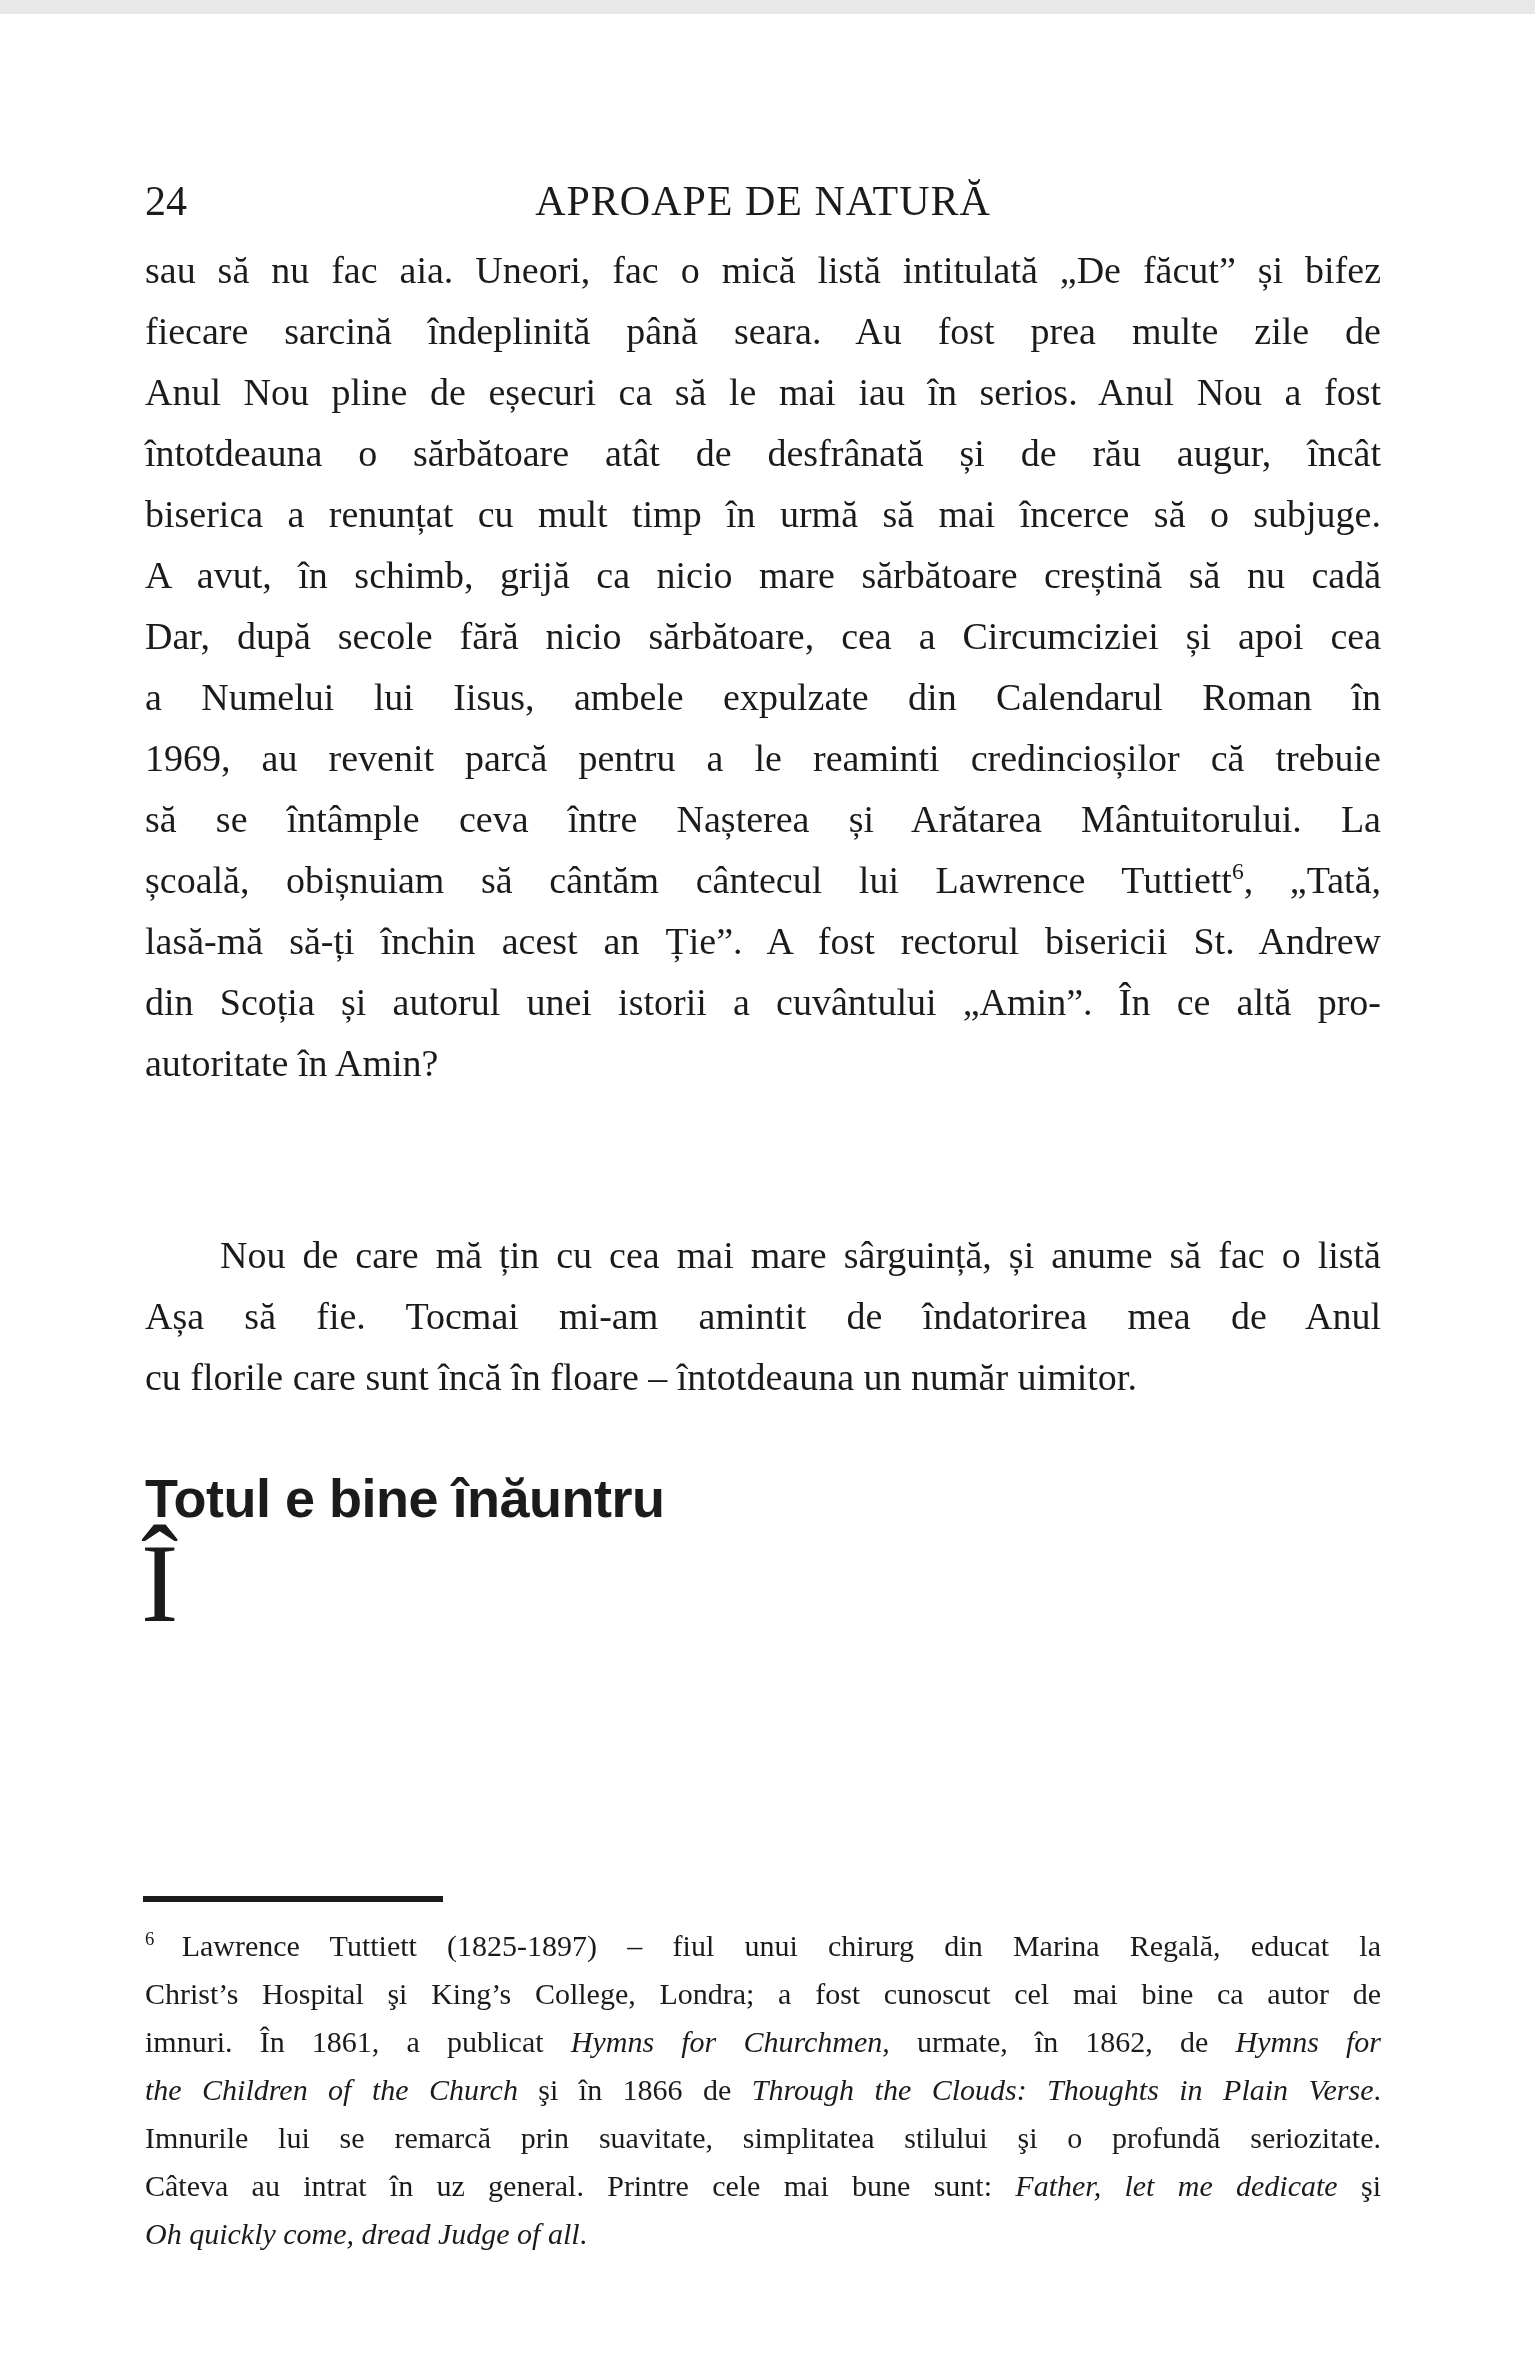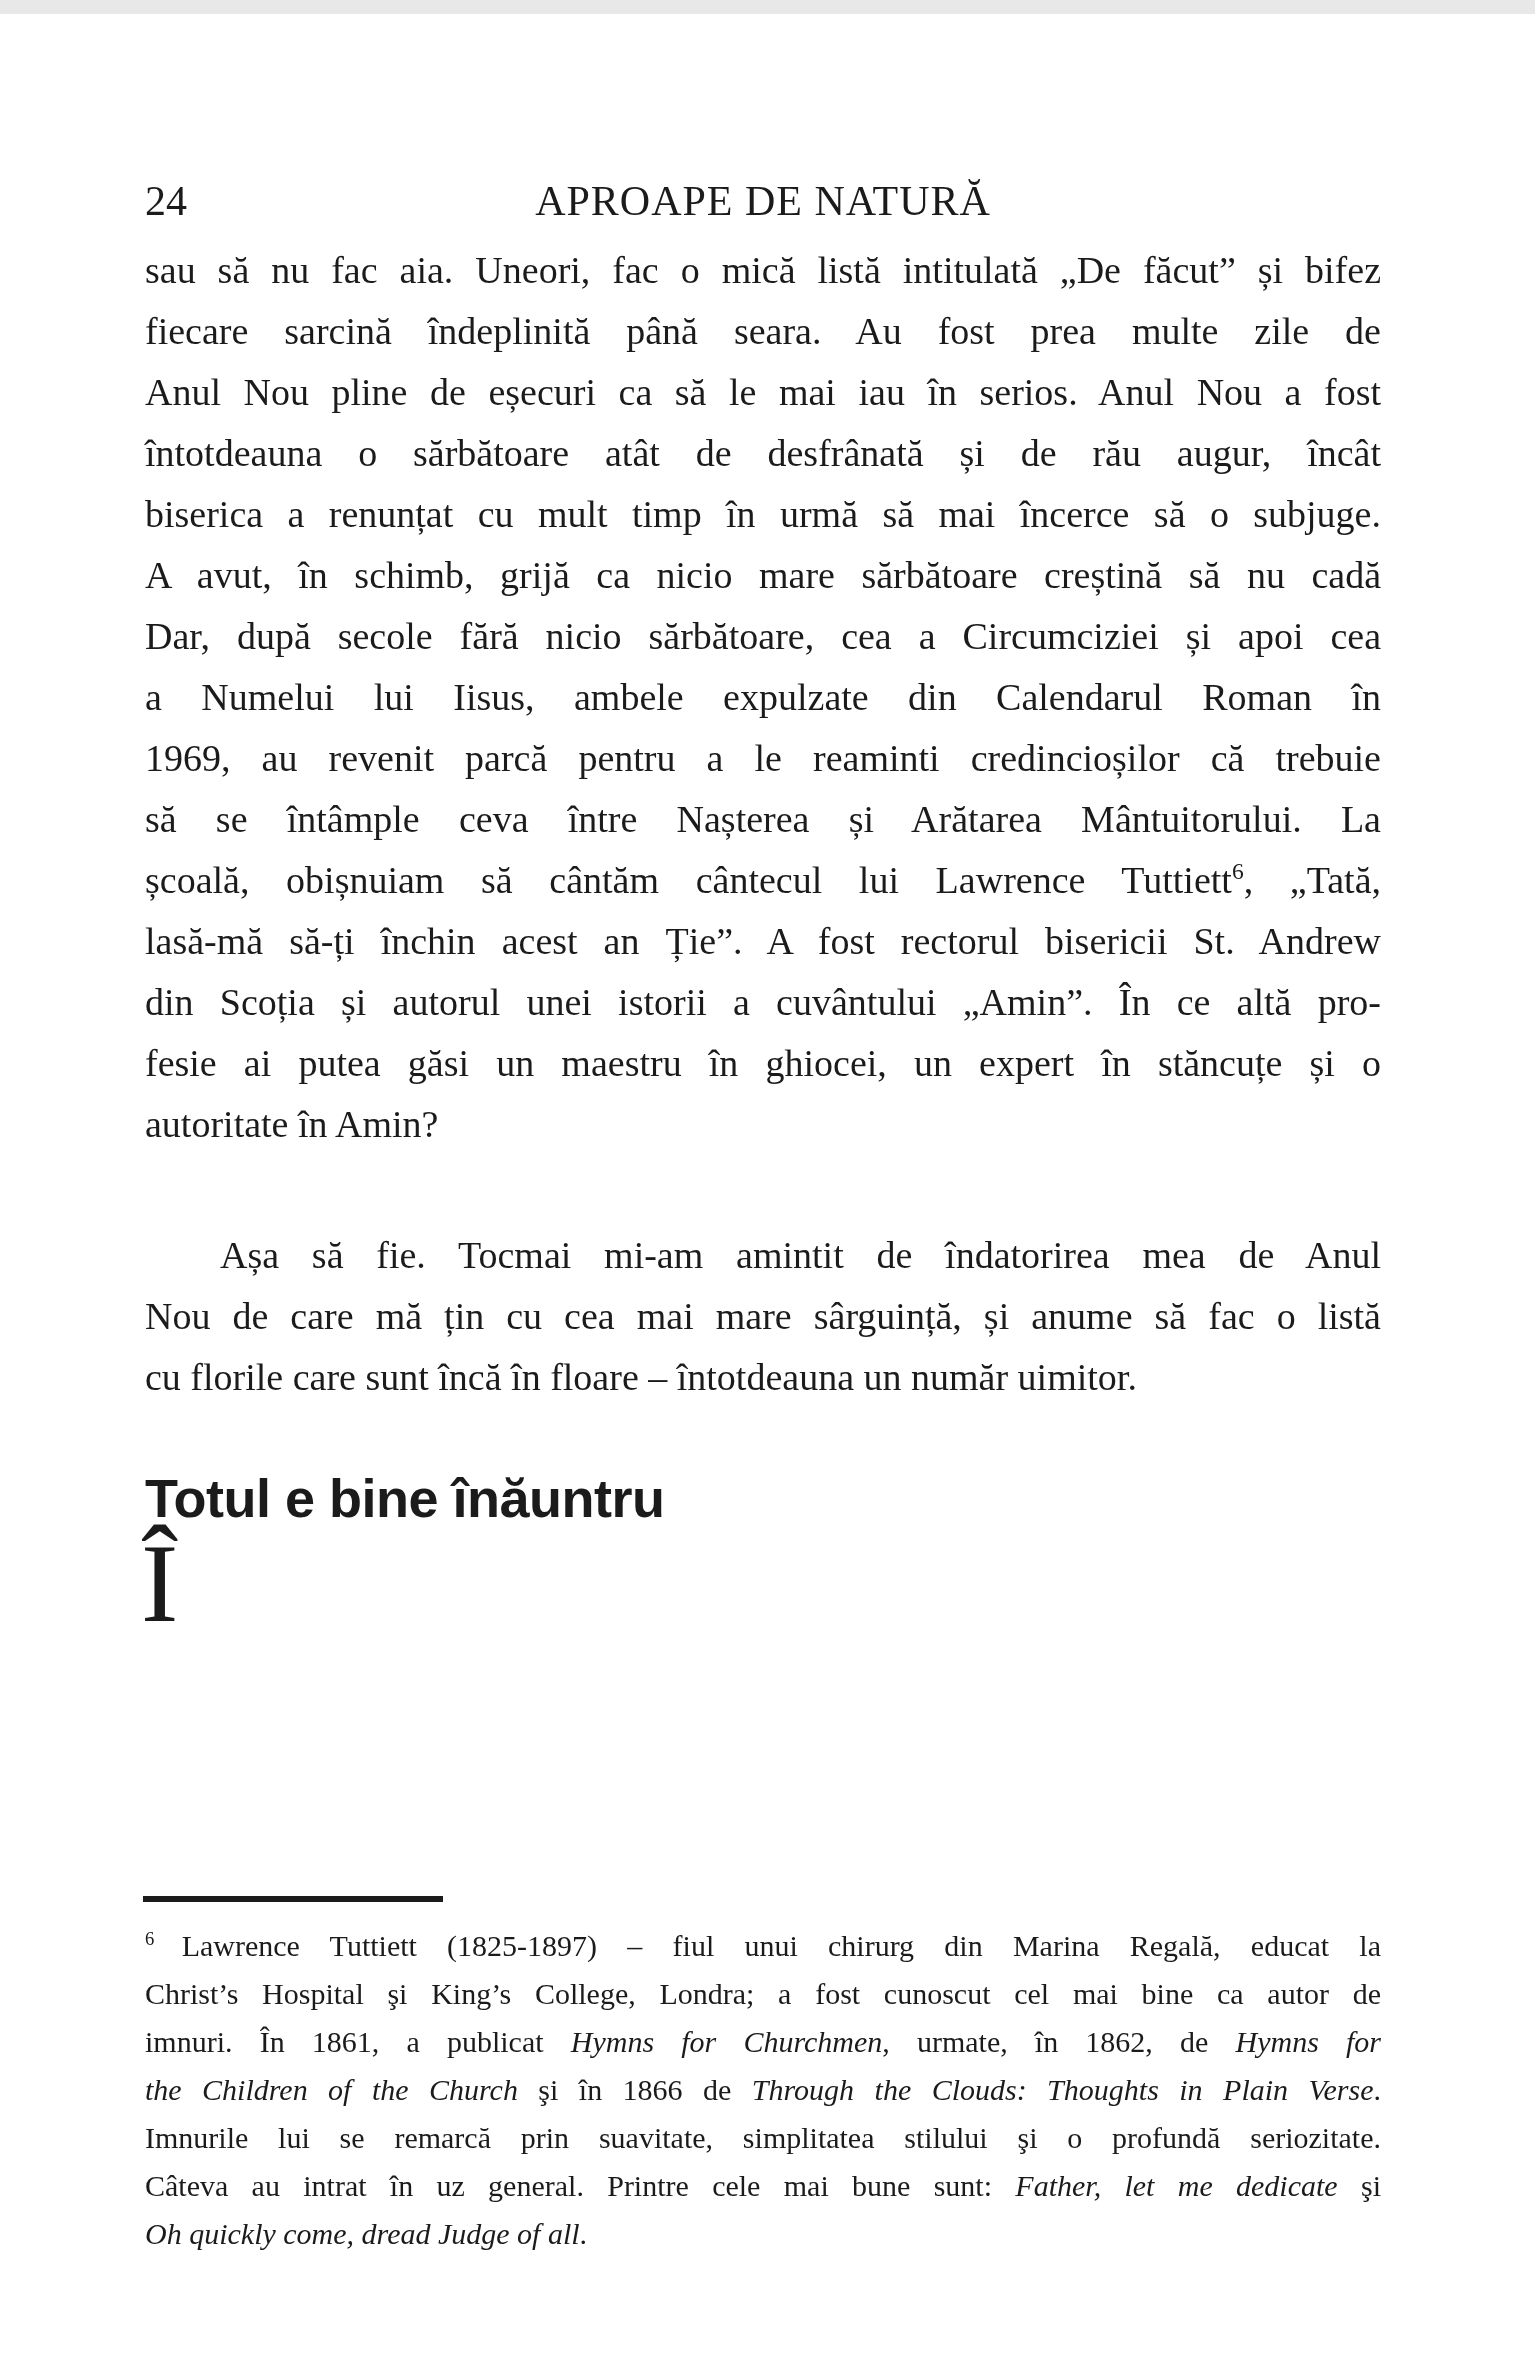--- a/index.html
+++ b/index.html
@@ -69,27 +69,26 @@
         <div class="line"><span>întotdeauna o sărbătoare atât de desfrânată și de rău augur, încât</span></div>
         <div class="line"><span>biserica a renunțat cu mult timp în urmă să mai încerce să o subjuge.</span></div>
         <div class="line"><span>A avut, în schimb, grijă ca nicio mare sărbătoare creștină să nu cadă</span></div>
         <div class="line"><span>Dar, după secole fără nicio sărbătoare, cea a Circumciziei și apoi cea</span></div>
         <div class="line"><span>a Numelui lui Iisus, ambele expulzate din Calendarul Roman în</span></div>
         <div class="line"><span>1969, au revenit parcă pentru a le reaminti credincioșilor că trebuie</span></div>
         <div class="line"><span>să se întâmple ceva între Nașterea și Arătarea Mântuitorului. La</span></div>
         <div class="line"><span>școală, obișnuiam să cântăm cântecul lui Lawrence Tuttiett</span><span class="sup">6</span><span>, „Tată,</span></div>
         <div class="line"><span>lasă-mă să-ți închin acest an Ție”. A fost rectorul bisericii St. Andrew</span></div>
         <div class="line"><span>din Scoția și autorul unei istorii a cuvântului „Amin”. În ce altă pro-</span></div>
-        <div class="line"><span>fesie ai putea găsi un maestru în ghiocei, un expert în stăncuțe și o</span></div>
         <div class="line last"><span>autoritate în Amin?</span></div>
       </div>
 
     <div class="para" id="para-2">
+        <div class="line"><span>Nou de care mă țin cu cea mai mare sârguință, și anume să fac o listă</span></div>
         <div class="line"><span>Așa să fie. Tocmai mi-am amintit de îndatorirea mea de Anul</span></div>
-        <div class="line"><span>Nou de care mă țin cu cea mai mare sârguință, și anume să fac o listă</span></div>
         <div class="line last"><span>cu florile care sunt încă în floare – întotdeauna un număr uimitor.</span></div>
       </div>
 
     <h2 class="section-heading">Totul e bine înăuntru</h2>
 
     <div class="para" id="para-3">
       <span class="dropcap">Î</span>
     </div>
 
     <div class="footnote-rule"></div>

